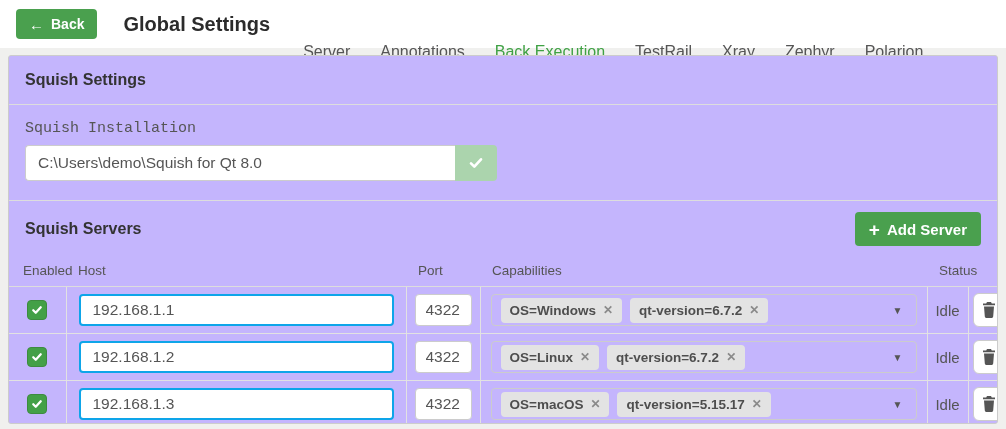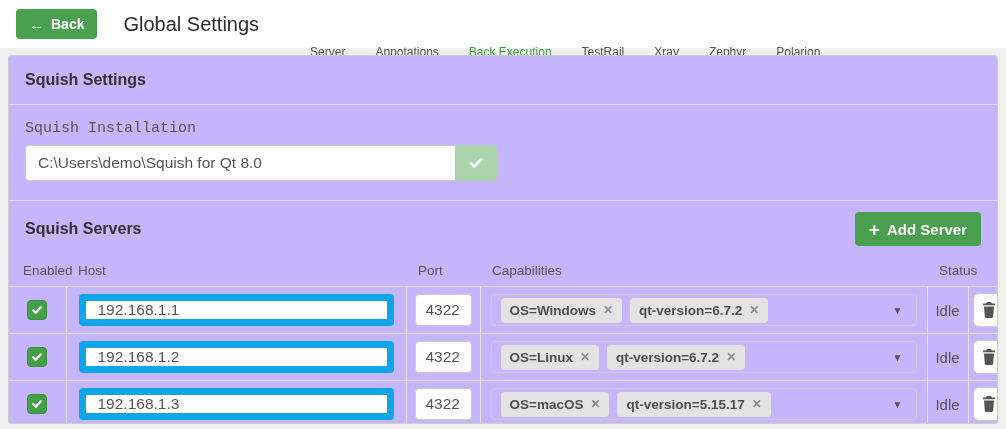--- a/index.html
+++ b/index.html
@@ -20,27 +20,27 @@
     padding: 0 16px;
   }
   .back-btn {
     background: #4aa04e; color: #fff; border: none; border-radius: 4px;
     height: 30px; padding: 0 13px; font-size: 14px; font-weight: bold;
     display: flex; align-items: center; gap: 7px; cursor: pointer;
     font-family: "Liberation Sans", sans-serif;
   }
   .back-arrow { font-size: 15px; font-weight: bold; line-height: 1; }
   .page-title {
-    font-size: 20px; font-weight: normal; color: #2b2b2b;
-    margin-left: 26px; margin-right: 36px; white-space: nowrap;
+    font-size: 20px; font-weight: bold; color: #2b2b2b;
+    margin-left: 26px; margin-right: 18px; white-space: nowrap;
   }
   .tabs { display: flex; height: 48px; }
   .tab {
     padding: 15px 15px; display: flex; align-items: center;
-    font-size: 12px; color: #555; position: relative; cursor: pointer;
+    font-size: 16px; color: #555; position: relative; cursor: pointer;
     white-space: nowrap;
     margin-top: 37px;
   }
   .tab.active { color: #3fa144; }
   .tab.active::after {
     content: ""; position: absolute; left: 8px; right: 8px; bottom: 0;
     height: 4px; background: #3fa144;
   }
 
   
@@ -97,21 +97,21 @@
   table.servers tr:last-child td { border-bottom: none; }
 
   .cb-cell { text-align: center; }
   .checkbox {
     width: 20px; height: 20px; border-radius: 4px; background: #43a047;
     border: 1px solid #3d8b40; display: inline-flex; align-items: center;
     justify-content: center; cursor: pointer; vertical-align: middle;
   }
   .host-input {
     width: calc(100% - 24px); margin: 0 12px; height: 32px;
-    border: 7px solid #0ea5e9; border-radius: 4px; padding: 0 12px;
+    border: 2px solid #0ea5e9; border-radius: 4px; padding: 0 12px;
     font-size: 15.5px; color: #555; font-family: "Liberation Sans", sans-serif;
     outline: none;
   }
   .port-input {
     width: 57px; margin-left: 8px; height: 32px;
     border: 1px solid #ccc; border-radius: 4px; padding: 0 10px;
     font-size: 15.5px; color: #555; font-family: "Liberation Sans", sans-serif;
     outline: none;
   }
   .caps-box {

